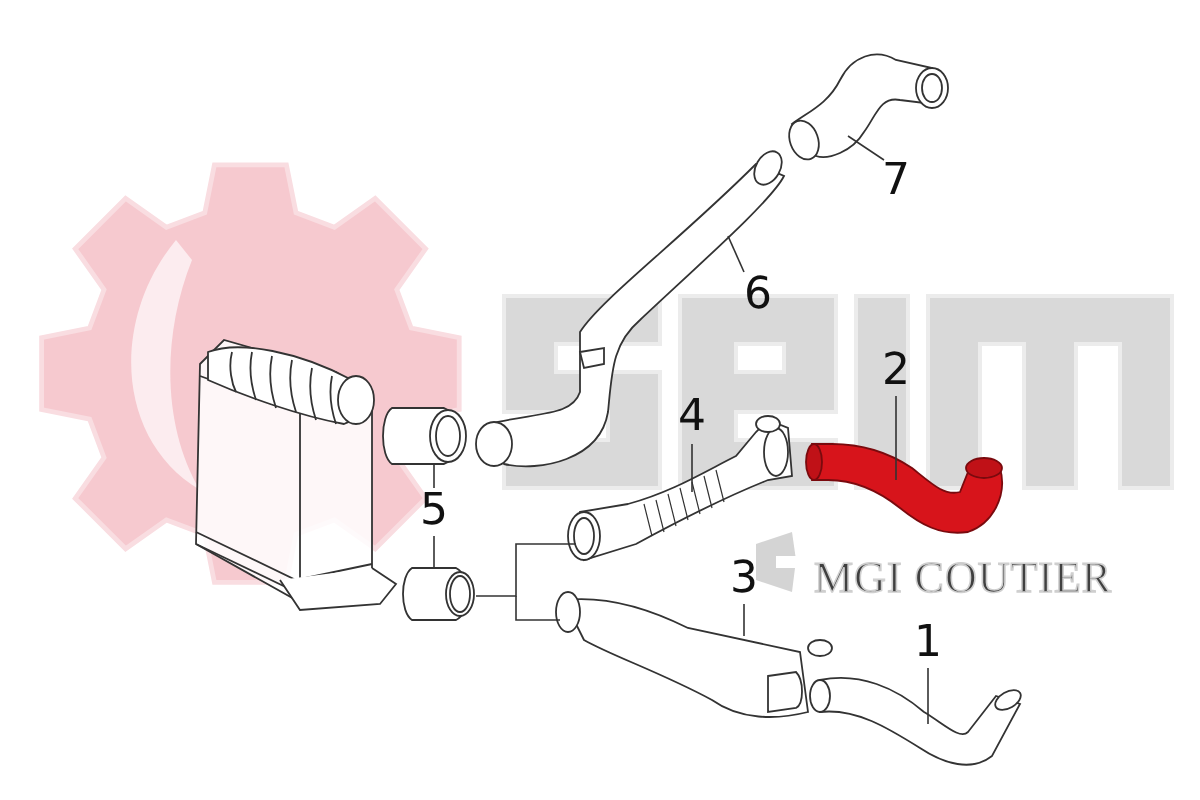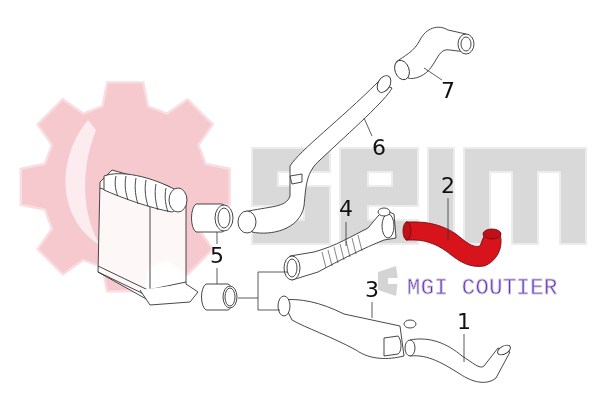--- a/index.html
+++ b/index.html
@@ -3,22 +3,22 @@
 <meta charset="utf-8">
 <style>
   html, body { margin: 0; padding: 0; background: #ffffff; }
   body { width: 600px; height: 400px; position: relative; overflow: hidden; font-family: "Liberation Sans", sans-serif; }
   .canvas { position: absolute; left: 0; top: 0; width: 600px; height: 400px; }
   .label {
     position: absolute; font-family: "DejaVu Sans", sans-serif; font-size: 22px; color: #111;
     line-height: 1; transform: translate(-50%, -50%);
   }
   .brand-text {
-    position: absolute; left: 407px; top: 276px; font-family: Liberation Mono, monospace;
-    font-size: 22px; color: #6d28d9; letter-spacing: 0.5px;
+    position: absolute; left: 407px; top: 276px; font-family: Liberation Serif, serif;
+    font-size: 22px; color: #404040; letter-spacing: 0.5px;
     -webkit-text-stroke: 0.8px #cfcfcf;
   }
 </style>
 </head>
 <body>
 
 <div class="canvas">
   <svg width="600" height="400" viewBox="0 0 600 400" xmlns="http://www.w3.org/2000/svg">
 
     <g>

